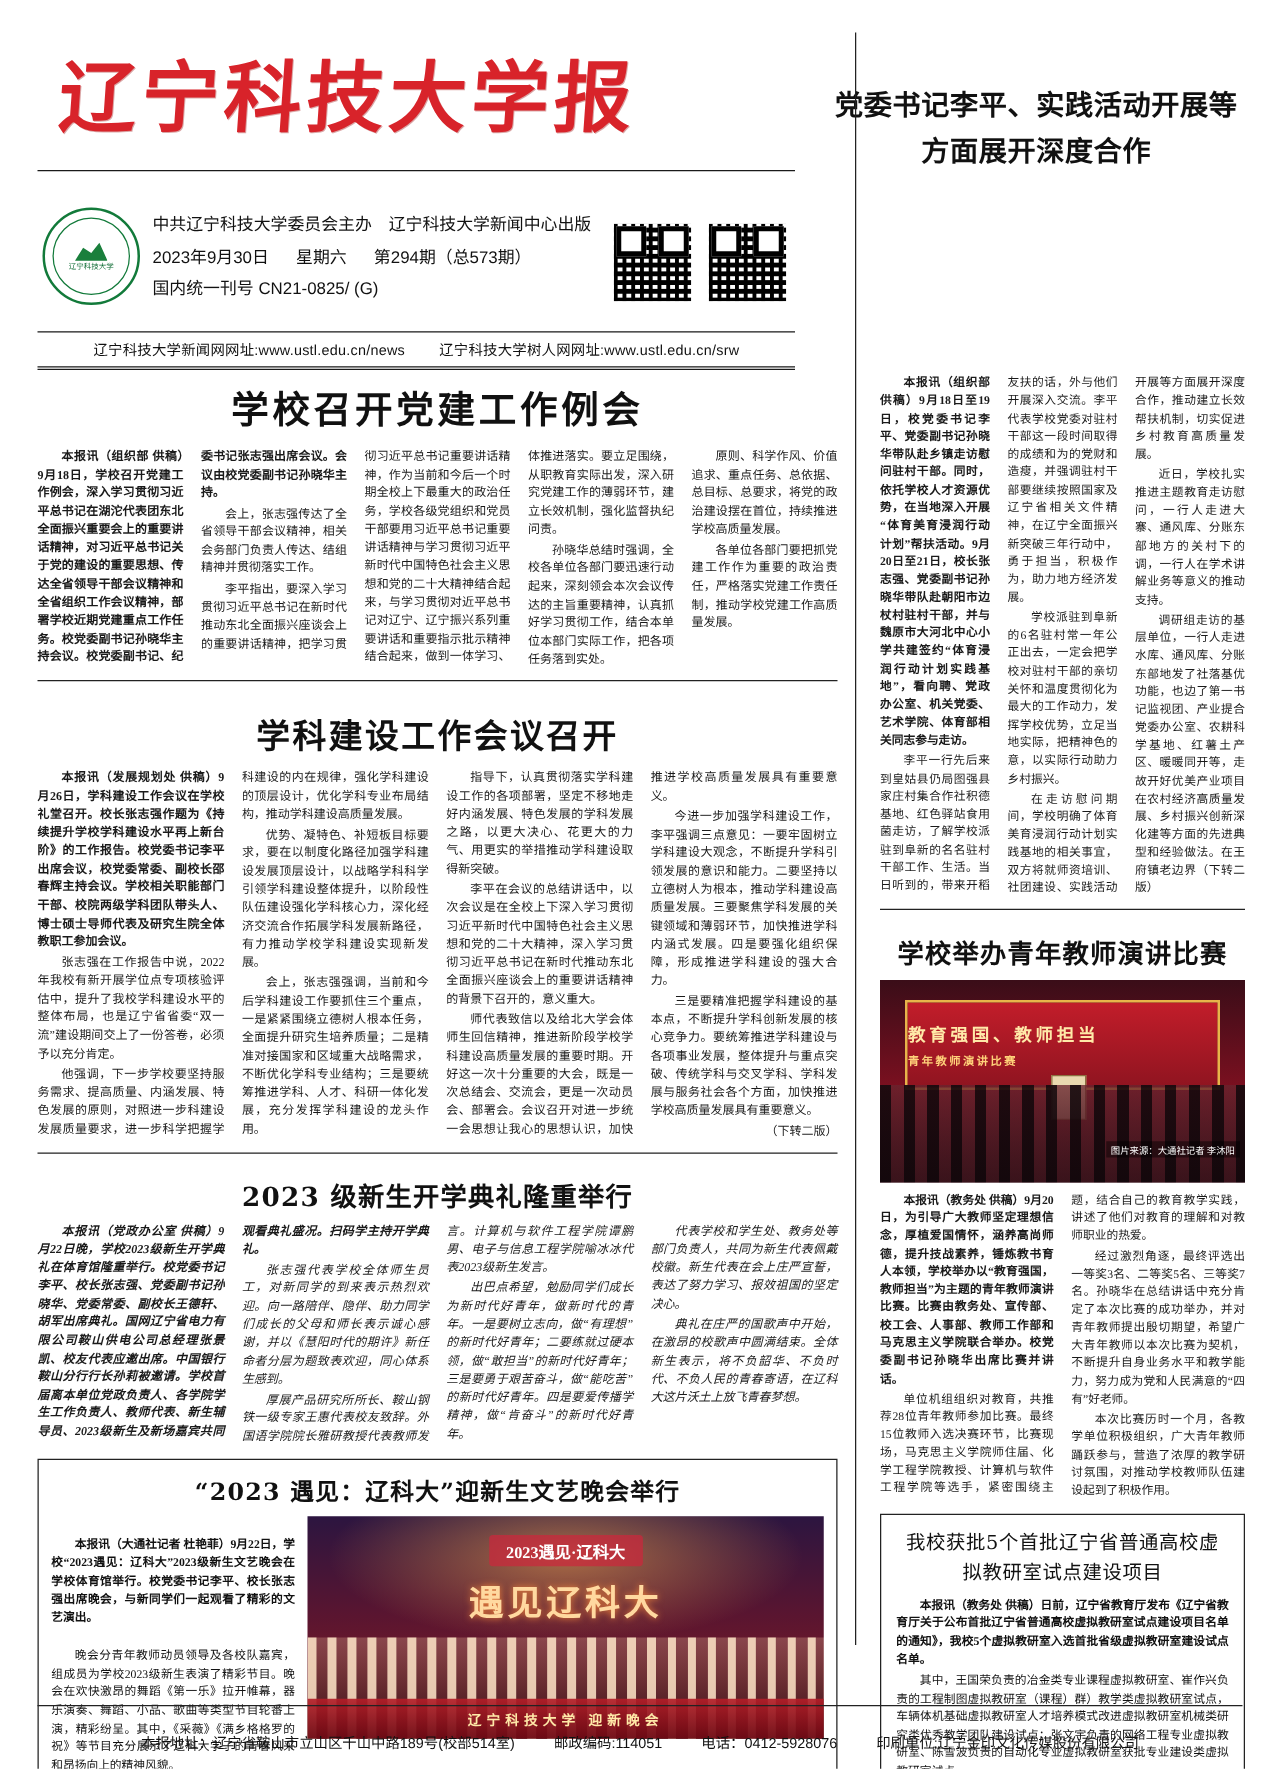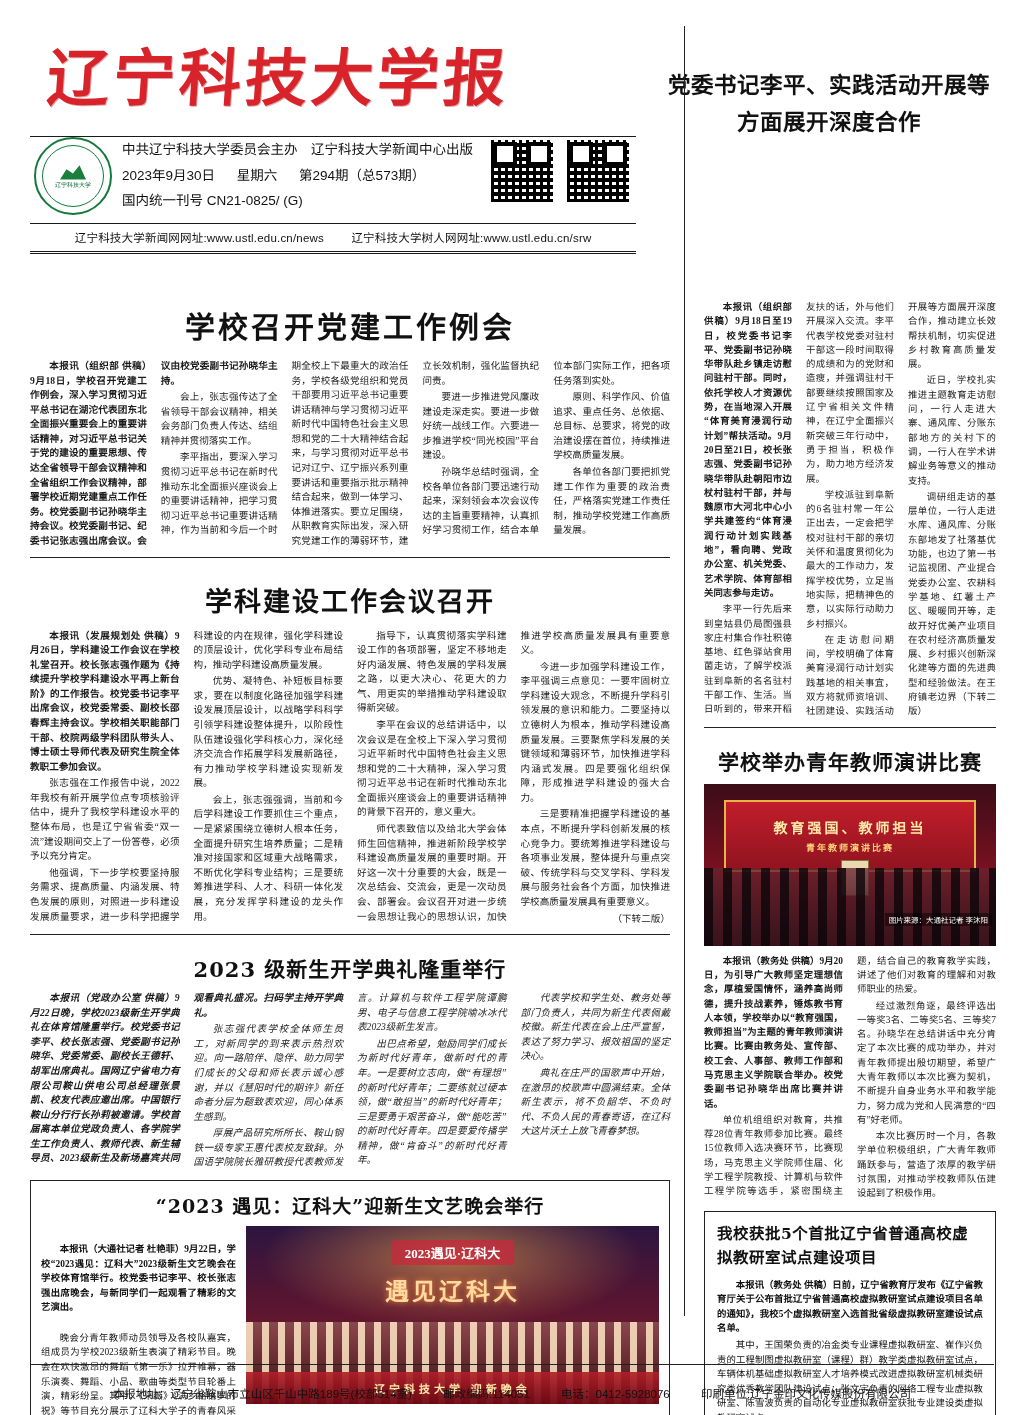--- a/index.html
+++ b/index.html
@@ -44,23 +44,23 @@
     text-shadow: 1px 1px 0 rgba(150,0,0,0.35);
     transform: skewX(-4deg);
     white-space: nowrap;
   }
   .mast-info {
     margin-top: 26px;
     border: 1px solid #1a1a1a;
     border-left: none;
     border-right: none;
     display: flex;
-    align-items: flex-start;
+    align-items: flex-end;
     height: 86px;
-    padding: 0 0;
+    padding: 21px 0;
     position: relative;
   }
   .mast-seal {
     width: 74px;
     height: 74px;
     border-radius: 50%;
     border: 2px solid #127a3a;
     display: flex;
     align-items: center;
     justify-content: center;
@@ -214,21 +214,21 @@
     position: absolute; left: 50%; top: 8%;
     transform: translateX(-50%);
     color: #fff; font-weight: bold; font-size: 13px;
     background: rgba(200,40,60,.75);
     padding: 3px 14px; border-radius: 3px;
     white-space: nowrap;
   }
   .pb-photo .subbanner {
     position: absolute; left: 50%; top: 26%;
     transform: translateX(-50%);
-    color: #ffd9a0; font-size: 24px; font-weight: bold;
+    color: #ffd9a0; font-size: 28px; font-weight: bold;
     letter-spacing: 3px; white-space: nowrap;
     text-shadow: 0 0 6px rgba(255,140,60,.9);
   }
   .pb-photo .crowd {
     position: absolute; left: 0; right: 0; bottom: 0; height: 46%;
     background:
       repeating-linear-gradient(90deg, rgba(255,230,200,.85) 0 7px, rgba(90,20,40,.0) 7px 16px),
       linear-gradient(180deg, rgba(255,210,170,.25), rgba(40,8,20,.9));
   }
   .pb-photo .footbar {
@@ -249,21 +249,21 @@
     height: 162px;
     position: relative;
     overflow: hidden;
     background: linear-gradient(180deg, #3a0d18 0%, #7d1020 55%, #40101c 100%);
     margin-bottom: 8px;
   }
   .r2-photo .scr {
     position: absolute; left: 7%; right: 7%; top: 10%; height: 42%;
     background: linear-gradient(180deg, #c21d2a, #8f1420);
     border: 2px solid #e8b44a;
-    display: flex; flex-direction: column; align-items: center; justify-content: center;
+    display: flex; flex-direction: column; justify-content: center;
     color: #ffe9a8; font-weight: bold;
   }
   .r2-photo .scr .t1 { font-size: 14px; letter-spacing: 3px; }
   .r2-photo .scr .t2 { font-size: 9px; letter-spacing: 2px; margin-top: 4px; color: #ffd27a; }
   .r2-photo .seats {
     position: absolute; left: 0; right: 0; bottom: 0; height: 48%;
     background:
       repeating-linear-gradient(90deg, rgba(20,8,12,.9) 0 9px, rgba(90,30,40,.55) 9px 19px),
       linear-gradient(180deg, rgba(140,50,60,.5), rgba(15,5,10,.95));
   }
@@ -278,24 +278,24 @@
   .body-r2 { column-count: 2; font-size: 9.4px; }
 
   
   .box-r {
     border: 1px solid #222;
     margin-top: 10px;
     padding: 10px 12px 12px 12px;
   }
   .box-title {
     font-family: "DejaVu Serif", serif;
-    font-weight: bold;
+    font-weight: normal;
     font-size: 15.5px;
     line-height: 1.55;
-    text-align: left;
+    text-align: center;
     margin: 0 0 8px 0;
     letter-spacing: .5px;
   }
   .box-body { font-size: 9.4px; line-height: 1.55; text-align: justify; }
   .box-body p { margin: 0 0 2px 0; text-indent: 2em; }
 
   
   .footer {
     position: absolute;
     left: 30px; right: 30px; bottom: 14px;
@@ -353,21 +353,20 @@
   <div class="vrule" style="left:684px; top:26px; height:1290px;"></div>
 
   <div style="width:640px;">
 
     <div class="sec-a">
       <h2 class="art-title title-a">学校召开党建工作例会</h2>
       <div class="cols body-a">
         <p class="lead">本报讯（组织部 供稿）9月18日，学校召开党建工作例会，深入学习贯彻习近平总书记在湖沱代表团东北全面振兴重要会上的重要讲话精神，对习近平总书记关于党的建设的重要思想、传达全省领导干部会议精神和全省组织工作会议精神，部署学校近期党建重点工作任务。校党委副书记孙晓华主持会议。校党委副书记、纪委书记张志强出席会议。会议由校党委副书记孙晓华主持。</p>
         <p>会上，张志强传达了全省领导干部会议精神，相关会务部门负责人传达、结组精神并贯彻落实工作。</p>
         <p>李平指出，要深入学习贯彻习近平总书记在新时代推动东北全面振兴座谈会上的重要讲话精神，把学习贯彻习近平总书记重要讲话精神，作为当前和今后一个时期全校上下最重大的政治任务，学校各级党组织和党员干部要用习近平总书记重要讲话精神与学习贯彻习近平新时代中国特色社会主义思想和党的二十大精神结合起来，与学习贯彻对近平总书记对辽宁、辽宁振兴系列重要讲话和重要指示批示精神结合起来，做到一体学习、体推进落实。要立足围绕，从职教育实际出发，深入研究党建工作的薄弱环节，建立长效机制，强化监督执纪问责。</p>
-        <p>要进一步推进党风廉政建设走深走实。要进一步做好统一战线工作。六要进一步推进学校“同光校园”平台建设。</p>
         <p>孙晓华总结时强调，全校各单位各部门要迅速行动起来，深刻领会本次会议传达的主旨重要精神，认真抓好学习贯彻工作，结合本单位本部门实际工作，把各项任务落到实处。</p>
         <p>原则、科学作风、价值追求、重点任务、总依据、总目标、总要求，将党的政治建设摆在首位，持续推进学校高质量发展。</p>
         <p>各单位各部门要把抓党建工作作为重要的政治责任，严格落实党建工作责任制，推动学校党建工作高质量发展。</p>
       </div>
     </div>
 
     <div class="hrule" style="margin-top:8px;"></div>
 
     <div class="sec-b">
       <h2 class="art-title title-b">学科建设工作会议召开</h2>

